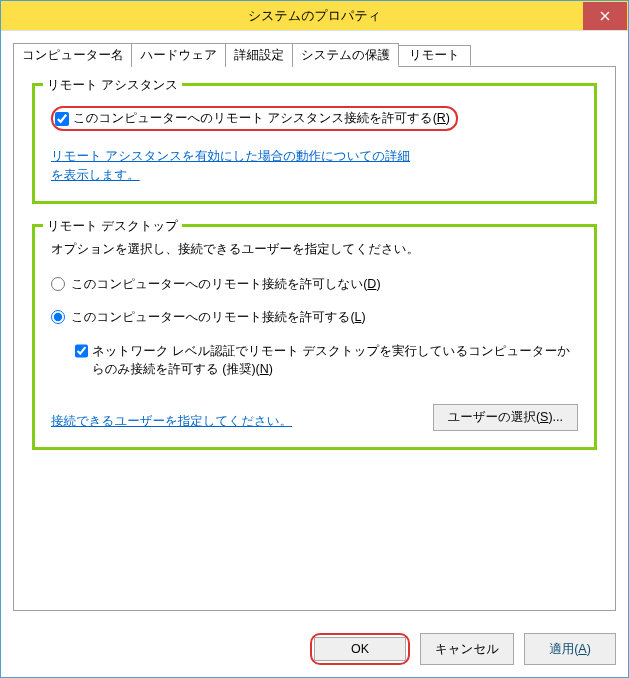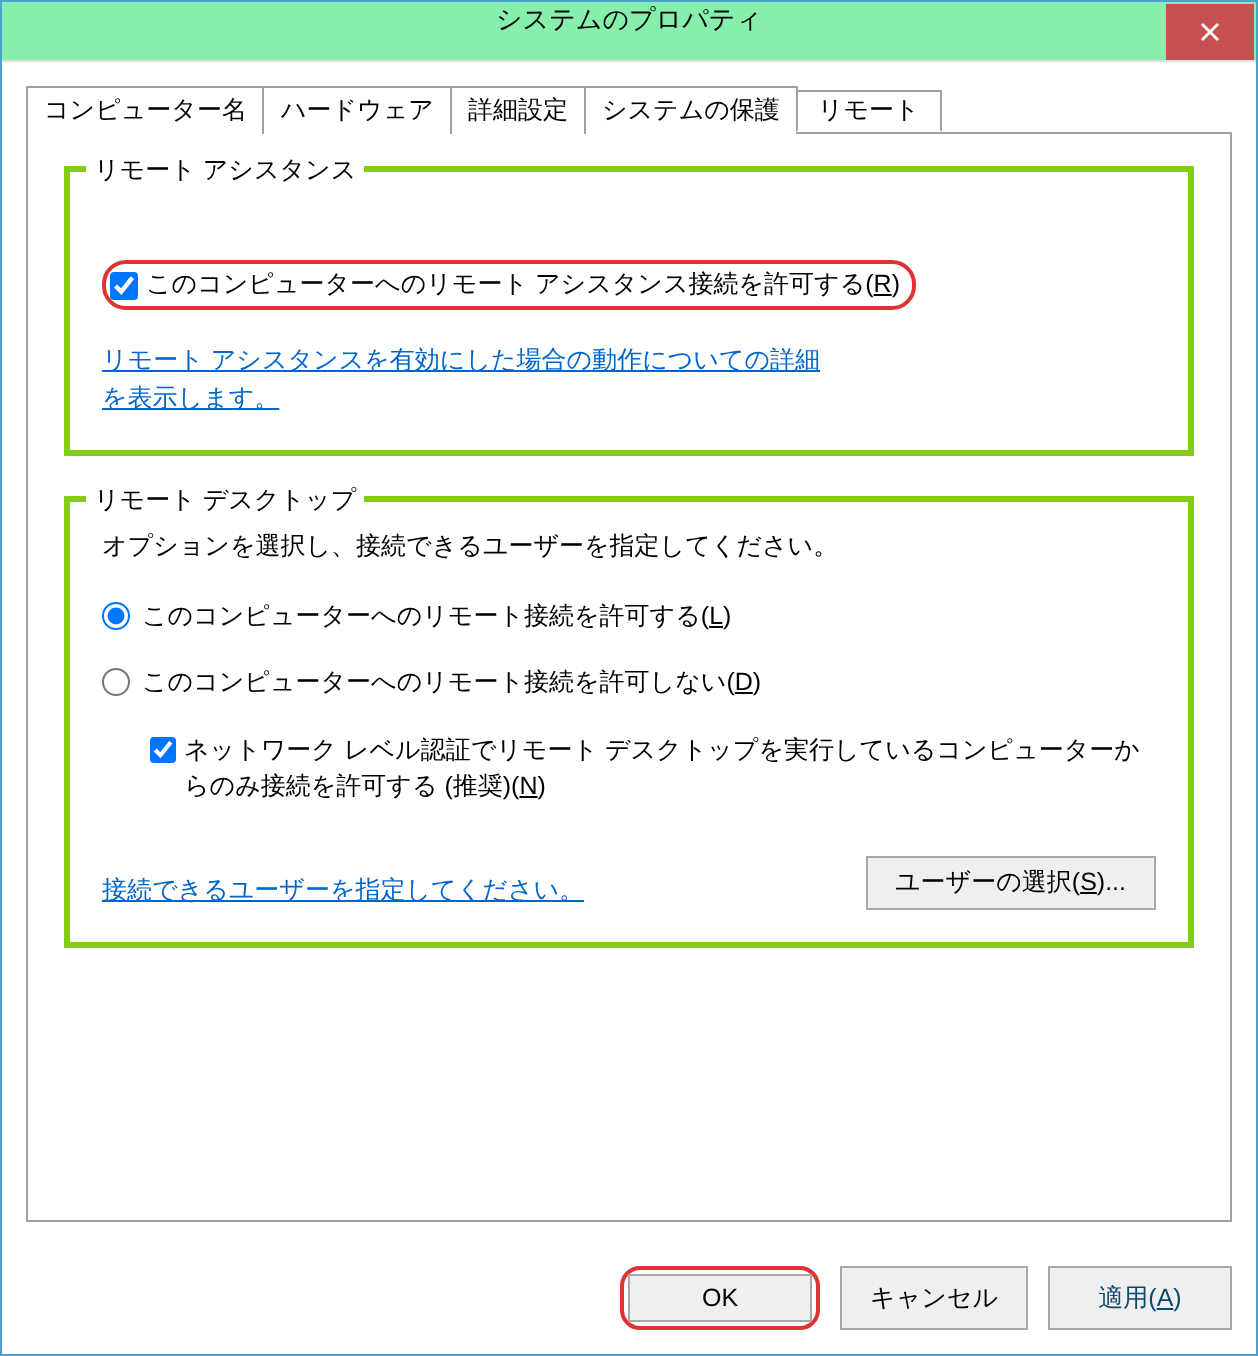--- a/index.html
+++ b/index.html
@@ -1,28 +1,28 @@
 <!DOCTYPE html>
 <html><head>
   <meta charset="utf-8">
   <style>
     * { box-sizing: border-box; margin: 0; padding: 0; font-family: "Yu Gothic UI", "Meiryo", sans-serif; }
     body { background: #fff; width: 629px; height: 678px; overflow: hidden; }
     .window { width: 629px; height: 678px; border: 1px solid #4f9fcf; background: #fff; display: flex; flex-direction: column; }
-    .titlebar { height: 30px; background: #86efac; border-bottom: 1px solid #e0e0e0; display: flex; position: relative; }
+    .titlebar { height: 30px; background: #fde047; border-bottom: 1px solid #e0e0e0; display: flex; align-items: center; position: relative; }
     .title-text { flex: 1; text-align: center; font-size: 13px; color: #000; }
     .close-btn { width: 44px; height: 28px; background: #c75050; color: #fff; display: flex; align-items: center; justify-content: center; position: absolute; right: 1px; top: 1px; font-size: 14px; cursor: pointer; }
     .client { flex: 1; padding: 12px 12px 12px 12px; display: flex; flex-direction: column; }
     .tabstrip { display: flex; align-items: flex-end; border-bottom: 1px solid #a0a0a0; height: 24px; }
     .tab { padding: 3px 8px 3px 8px; font-size: 12.5px; border: 1px solid #a0a0a0; border-bottom: none; background: #fff; margin-right: -1px; cursor: pointer; position: relative; top: 1px; color: #000; }
     .tab.active { background: #fff; border-bottom: 1px solid #fff; z-index: 2; padding: 1px 10px; top: 0; }
     .tabpage { border: 1px solid #a0a0a0; border-top: none; flex: 1; padding: 16px 18px; background: #fff; }
     .groupbox { border: 3px solid #84cc16; padding: 14px 16px 16px 16px; margin-bottom: 20px; position: relative; }
     .groupbox-label { position: absolute; top: -9px; left: 8px; background: #fff; padding: 0 4px; font-size: 12.5px; color: #000; }
-    .highlight-red { border: 2px solid #d33; border-radius: 12px; padding: 2px 6px 2px 2px; display: inline-flex; align-items: flex-start; margin-top: 24px; }
+    .highlight-red { border: 2px solid #d33; border-radius: 12px; padding: 2px 6px 2px 2px; display: inline-flex; align-items: flex-start; }
     .check-row { display: flex; align-items: center; gap: 4px; font-size: 12.5px; }
     .check-row input[type=checkbox] { width: 14px; height: 14px; }
     .link { color: #0066cc; text-decoration: underline; font-size: 12.5px; line-height: 1.5; cursor: pointer; display: inline; }
     .btn { min-width: 100px; padding: 4px 14px; font-size: 12.5px; background: #efefef; border: 1px solid #a8a8a8; cursor: pointer; }
     .btn.disabled { color: #0c4a6e; }
     .right-align { text-align: right; margin-top: 12px; }
     .desc { font-size: 12.5px; margin-bottom: 18px; }
     .radio-row { display: flex; align-items: center; gap: 6px; font-size: 12.5px; margin-bottom: 16px; }
     .radio-row input[type=radio] { width: 14px; height: 14px; }
     .nested { margin-left: 24px; }
@@ -73,27 +73,27 @@
         <a class="link spacer-link">リモート アシスタンスを有効にした場合の動作についての詳細を表示します。</a>
 
       </div>
 
       <div class="groupbox">
         <div class="groupbox-label">リモート デスクトップ</div>
 
         <div class="desc">オプションを選択し、接続できるユーザーを指定してください。</div>
 
         <label class="radio-row">
-          <input type="radio" name="rd" checked="" style="">
-          <span><span>このコンピューターへのリモート接続を許可する(</span><span class="u">L</span><span>)</span></span>
+          <input type="radio" name="rd" style="">
+          <span><span>このコンピューターへのリモート接続を許可しない(</span><span class="u">D</span><span>)</span></span>
         </label>
 
         <label class="radio-row">
-          <input type="radio" name="rd" style="">
-          <span><span>このコンピューターへのリモート接続を許可しない(</span><span class="u">D</span><span>)</span></span>
+          <input type="radio" name="rd" checked="" style="">
+          <span><span>このコンピューターへのリモート接続を許可する(</span><span class="u">L</span><span>)</span></span>
         </label>
 
         <div class="nested">
           <label class="check-row">
             <input type="checkbox" checked="" style="margin-top: 2px;">
             <span class="nested-label"><span>ネットワーク レベル認証でリモート デスクトップを実行しているコンピューターからのみ接続を許可する (推奨)(</span><span class="u">N</span><span>)</span></span>
           </label>
         </div>
 
         <div class="rd-bottom">

